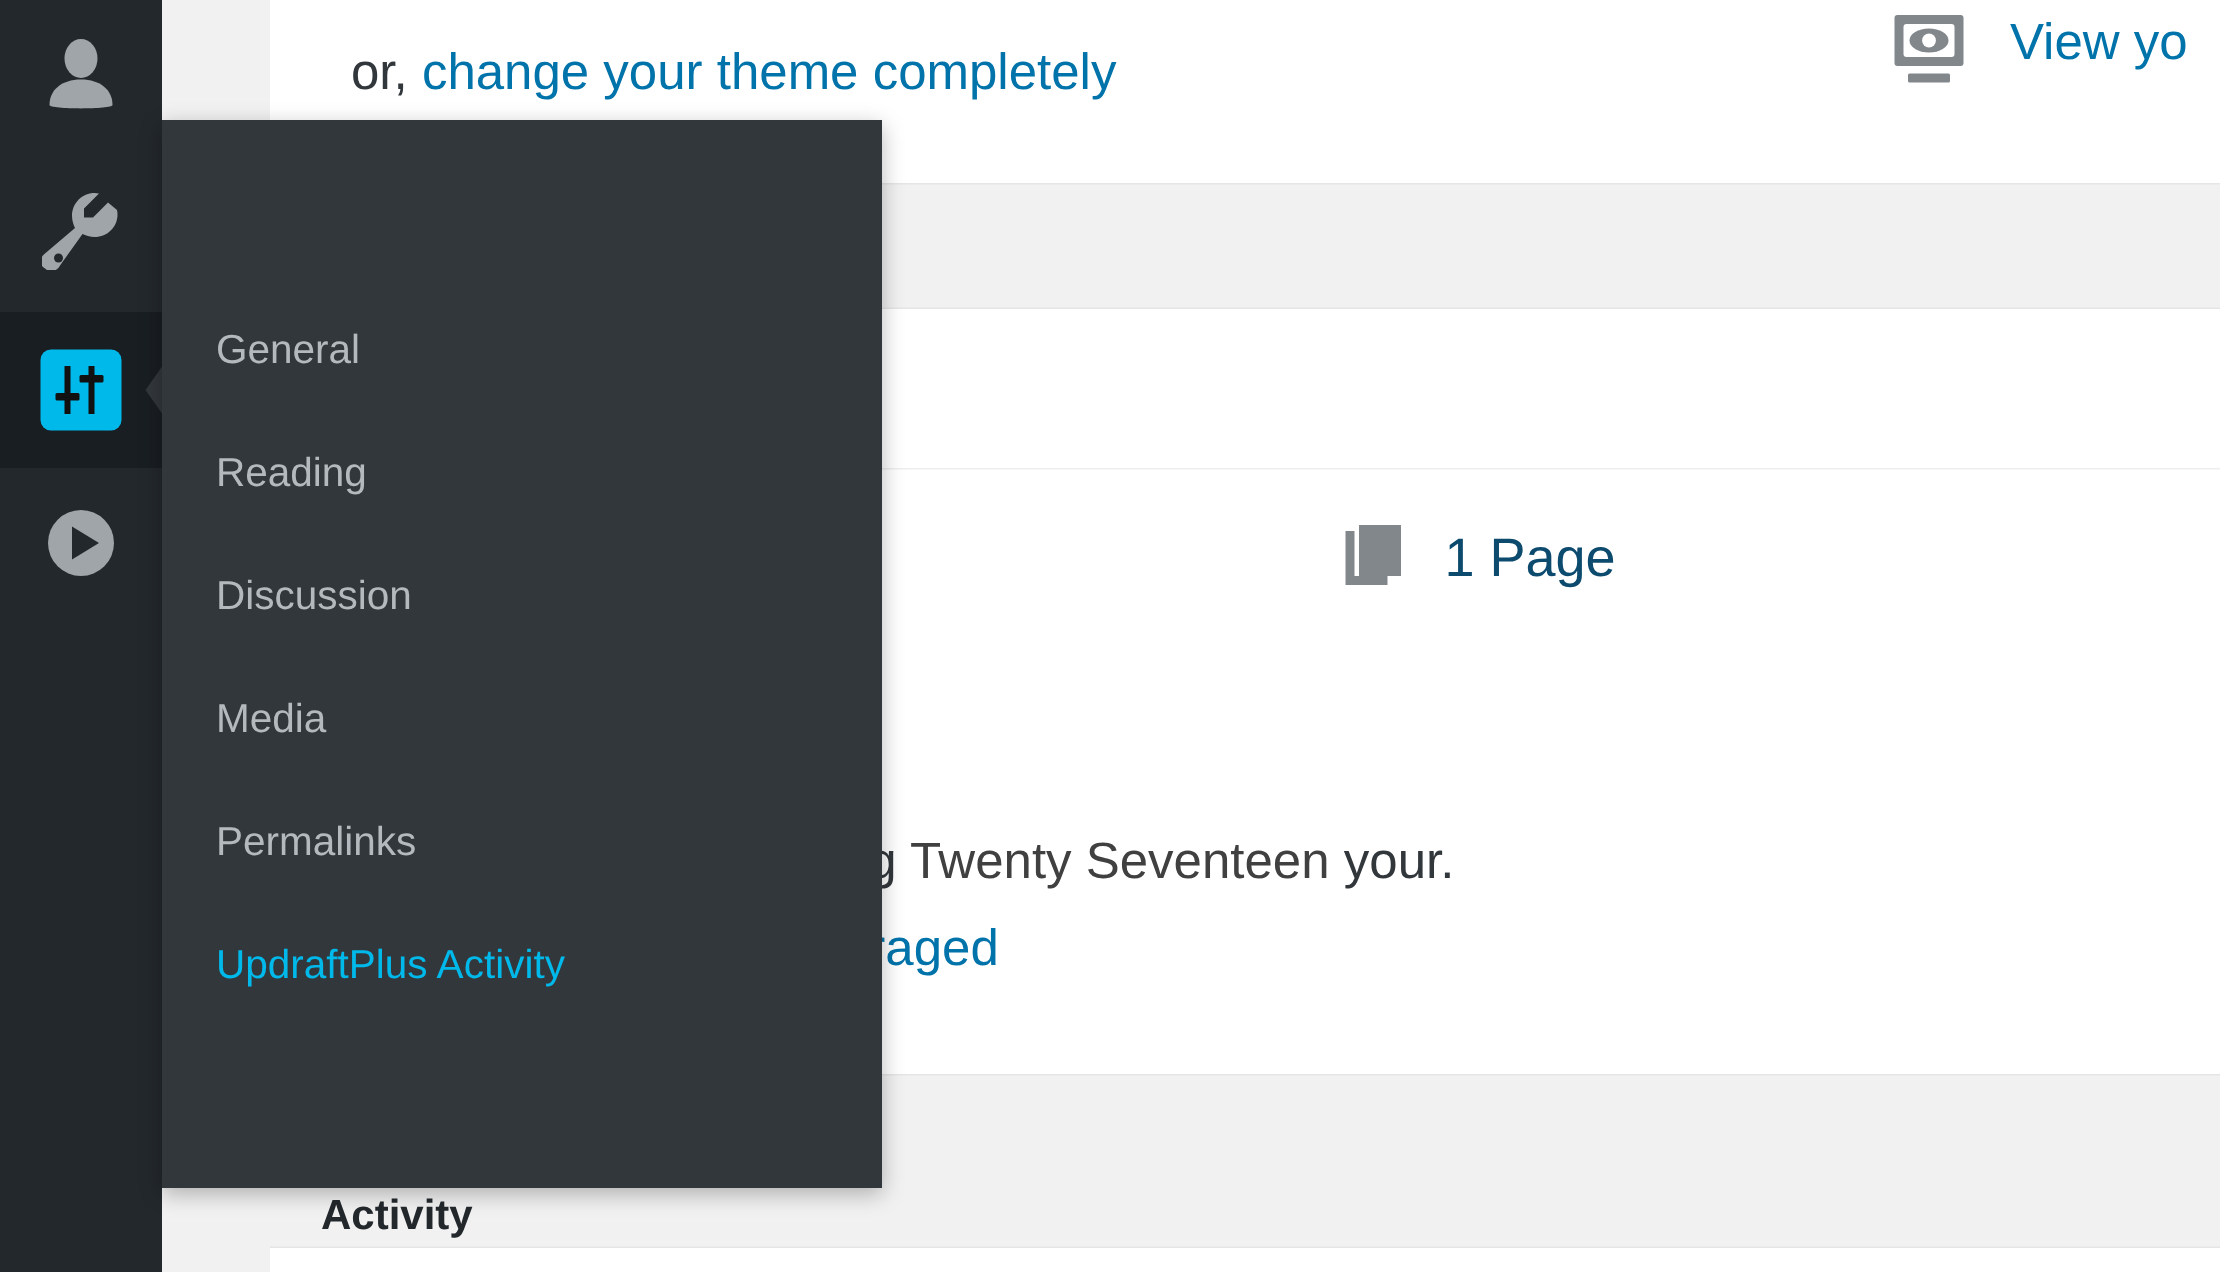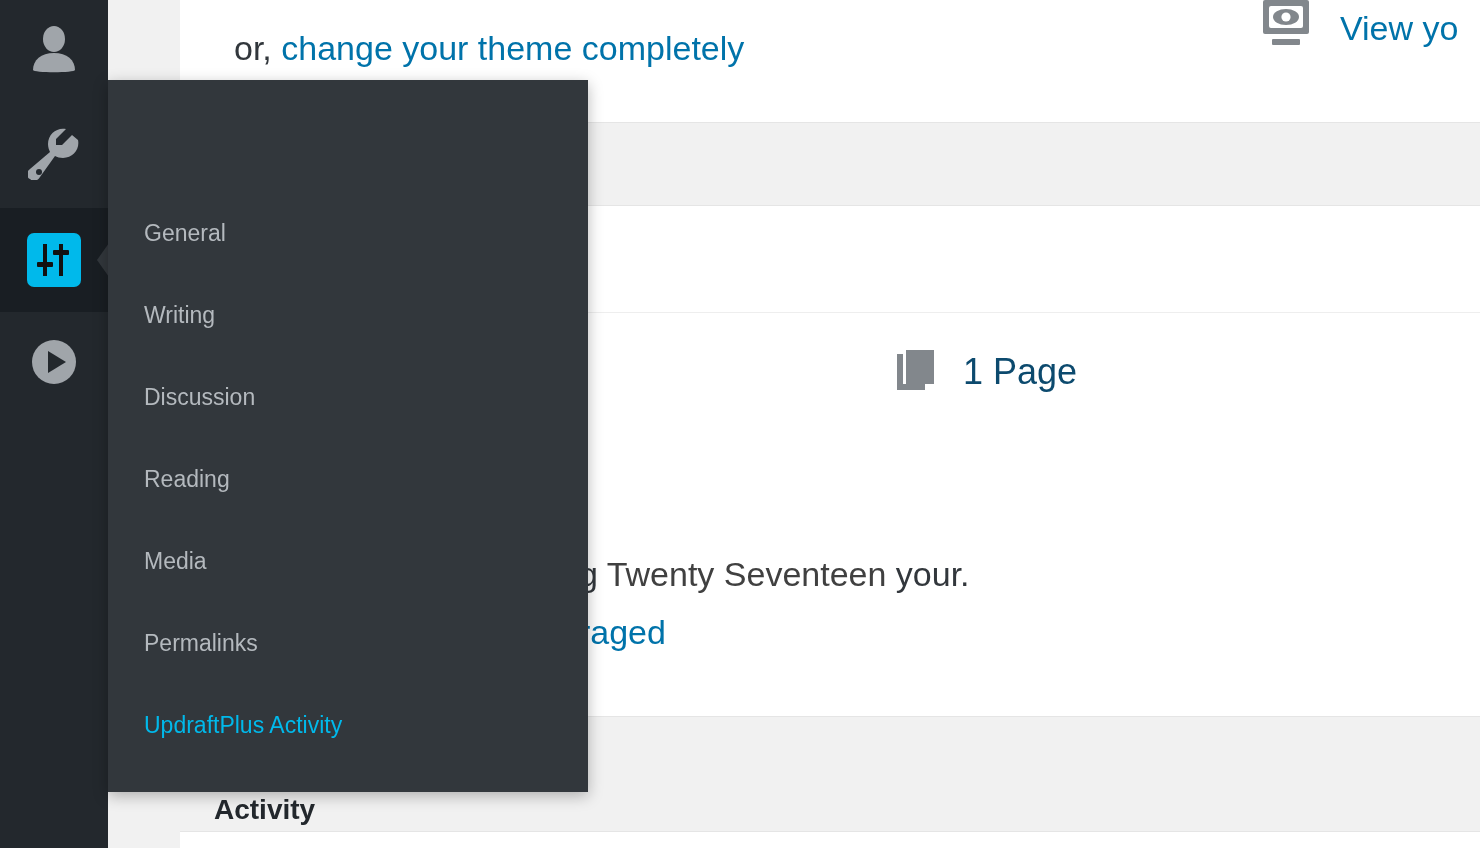--- a/index.html
+++ b/index.html
@@ -37,21 +37,21 @@
     color: #32373c;
     white-space: nowrap;
     line-height: 56px;
     margin-top: 20px;
   }
   .topline a { color: #0073aa; text-decoration: none; }
 
   .viewsite {
     position: absolute;
     left: 1080px; top: 0px;
-    display: flex; align-items: flex-start;
+    display: flex; align-items: flex-end;
     line-height: 56px;
     white-space: nowrap;
   }
   .viewsite .label {
     font-size: 34px;
     color: #0073aa;
     margin-left: 24px;
   }
 
   
@@ -172,21 +172,21 @@
   .flyout-list {
     position: absolute;
     left: 0; top: 112px;
     width: 100%;
   }
   .flyout-item {
     height: 82px;
     display: flex; align-items: center;
     padding-left: 36px;
     box-sizing: border-box;
-    font-size: 23px;
+    font-size: 27px;
     color: #b4b9be;
     white-space: nowrap;
   }
   .flyout-item.highlight { color: #00b9eb; }
 </style>
 </head>
 <body>
 
 <div id="root">
 
@@ -268,22 +268,21 @@
           <circle class="icon-gray" cx="25" cy="25" r="22"></circle>
           <path d="M19 14 L37 25 L19 36 Z" fill="#23282d"></path>
         </svg>
       </span>
     </div>
   </div>
 
   <div class="flyout">
     <div class="flyout-list">
       <div class="flyout-item">General</div>
-      <div class="flyout-item">Writing</div>
+      <div class="flyout-item">Reading</div>
       <div class="flyout-item">Discussion</div>
-      <div class="flyout-item">Reading</div>
       <div class="flyout-item">Media</div>
       <div class="flyout-item">Permalinks</div>
       <div class="flyout-item highlight">UpdraftPlus Activity</div>
     </div>
   </div>
 
 </div>
 
 </body></html>

